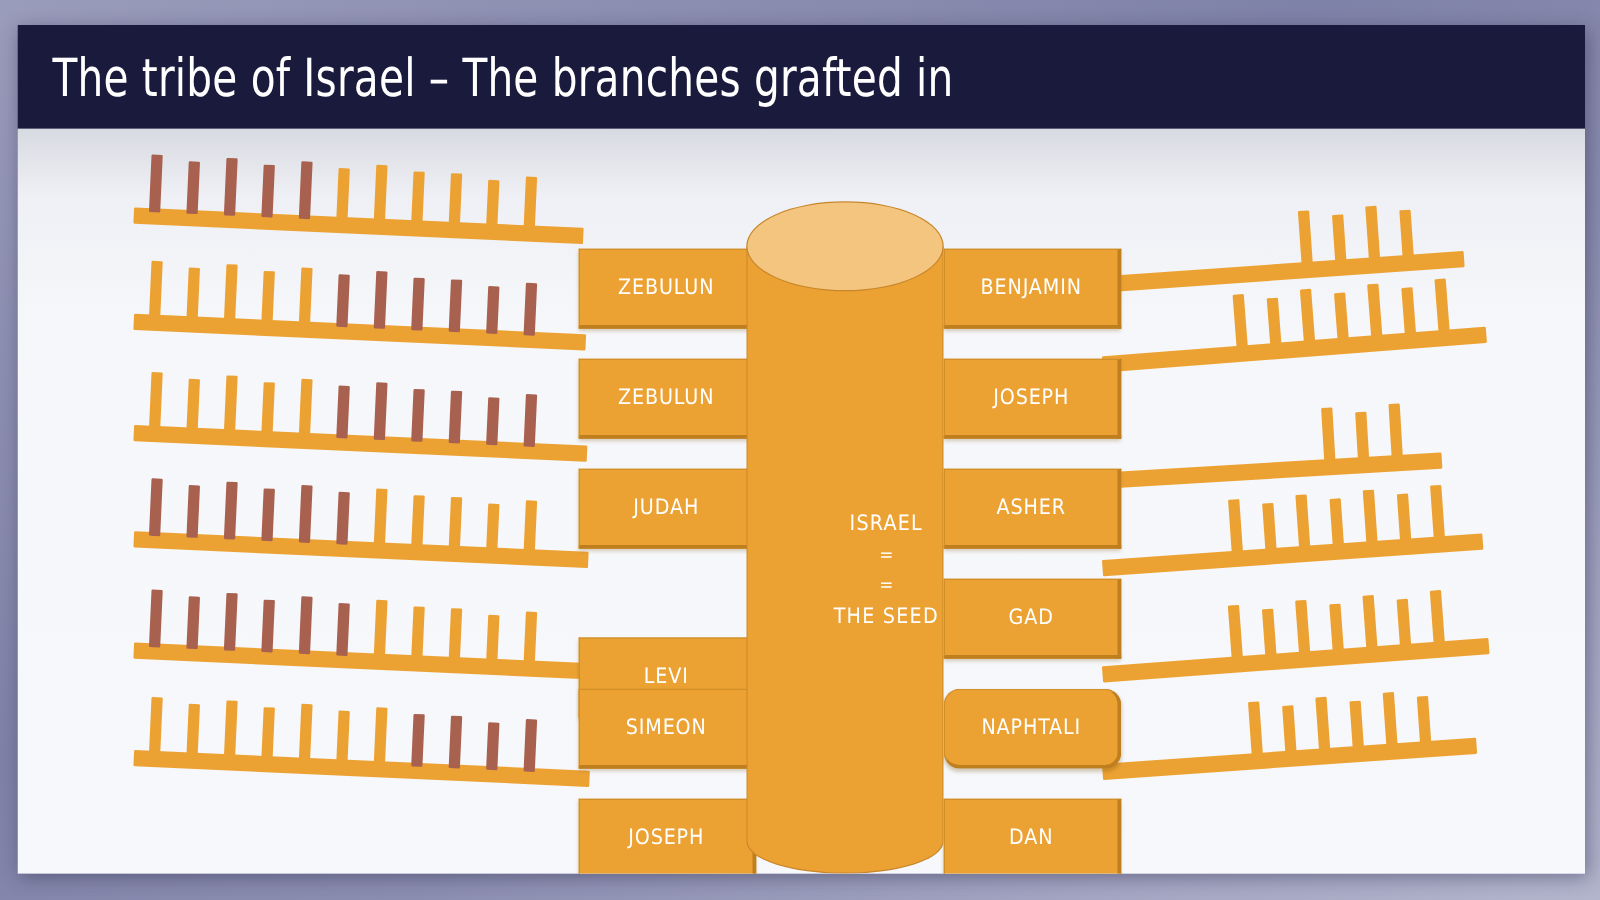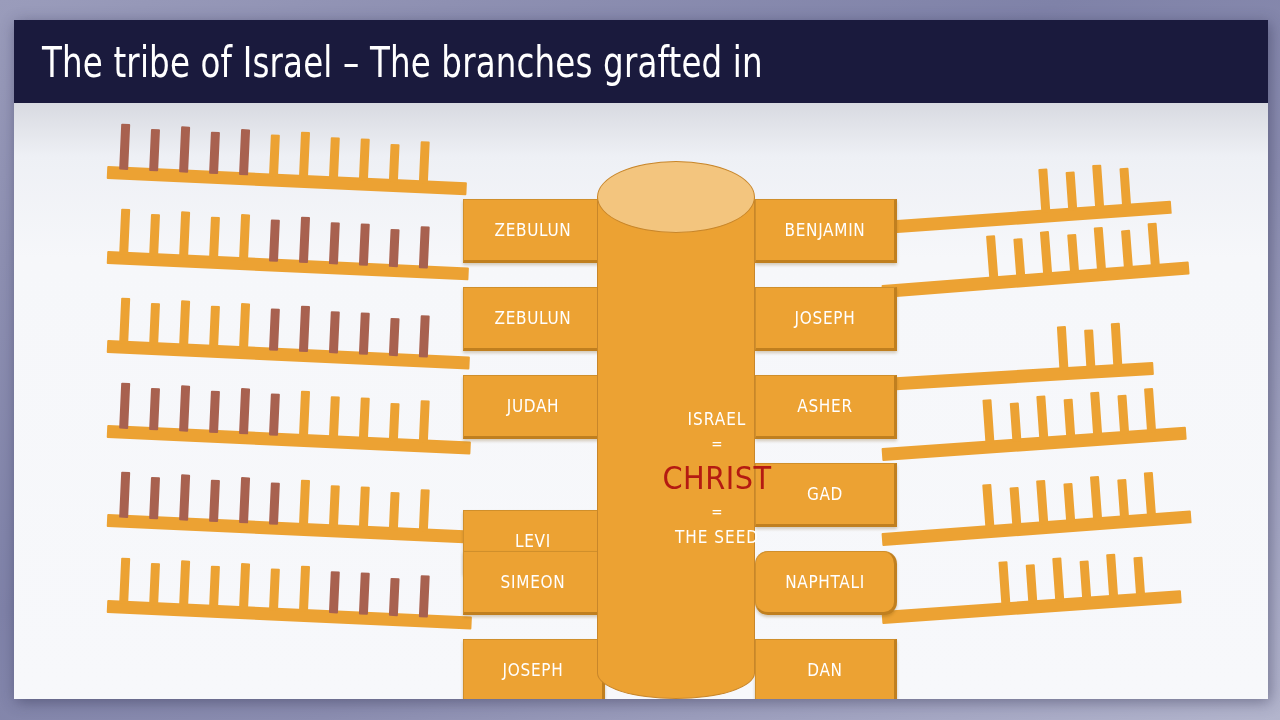--- a/index.html
+++ b/index.html
@@ -52,21 +52,21 @@
     border-radius:0 0 79px 79px / 0 0 26px 26px;
     border:1px solid #c8862a;border-top:none;
     box-sizing:border-box;
   }
   #cyl-top{
     position:absolute;left:0;top:0;width:158px;height:72px;
     background:#f3c57e;border:1px solid #c8862a;border-radius:50%;
     box-sizing:border-box;
   }
   #cyl-text{
-    position:absolute;left:16px;top:245px;width:158px;text-align:center;
+    position:absolute;left:8px;top:245px;width:158px;text-align:center;
     z-index:6;color:#ffffff;
     font-family:"DejaVu Sans Condensed","Liberation Sans",sans-serif;
     padding-left:25px;
   }
   #cyl-text .lbl{font-size:17px;letter-spacing:1px;line-height:26px;}
   #cyl-text .eq{font-size:15px;line-height:24px;}
   #cyl-text .christ{
     font-size:32px;color:#b41a12;line-height:44px;letter-spacing:.5px;
   }
 
@@ -280,20 +280,19 @@
           <span>DAN</span>
         </div>
       </div>
 
     <div id="cylinder">
       <div id="cyl-body"></div>
       <div id="cyl-top"></div>
       <div id="cyl-text">
         <div class="lbl">ISRAEL</div>
         <div class="eq">=</div>
-        <div class="christ">CHRIST</div>
         <div class="eq">=</div>
         <div class="lbl">THE SEED</div>
       </div>
     </div>
 
   </div>
 </div>
 
 </body></html>

